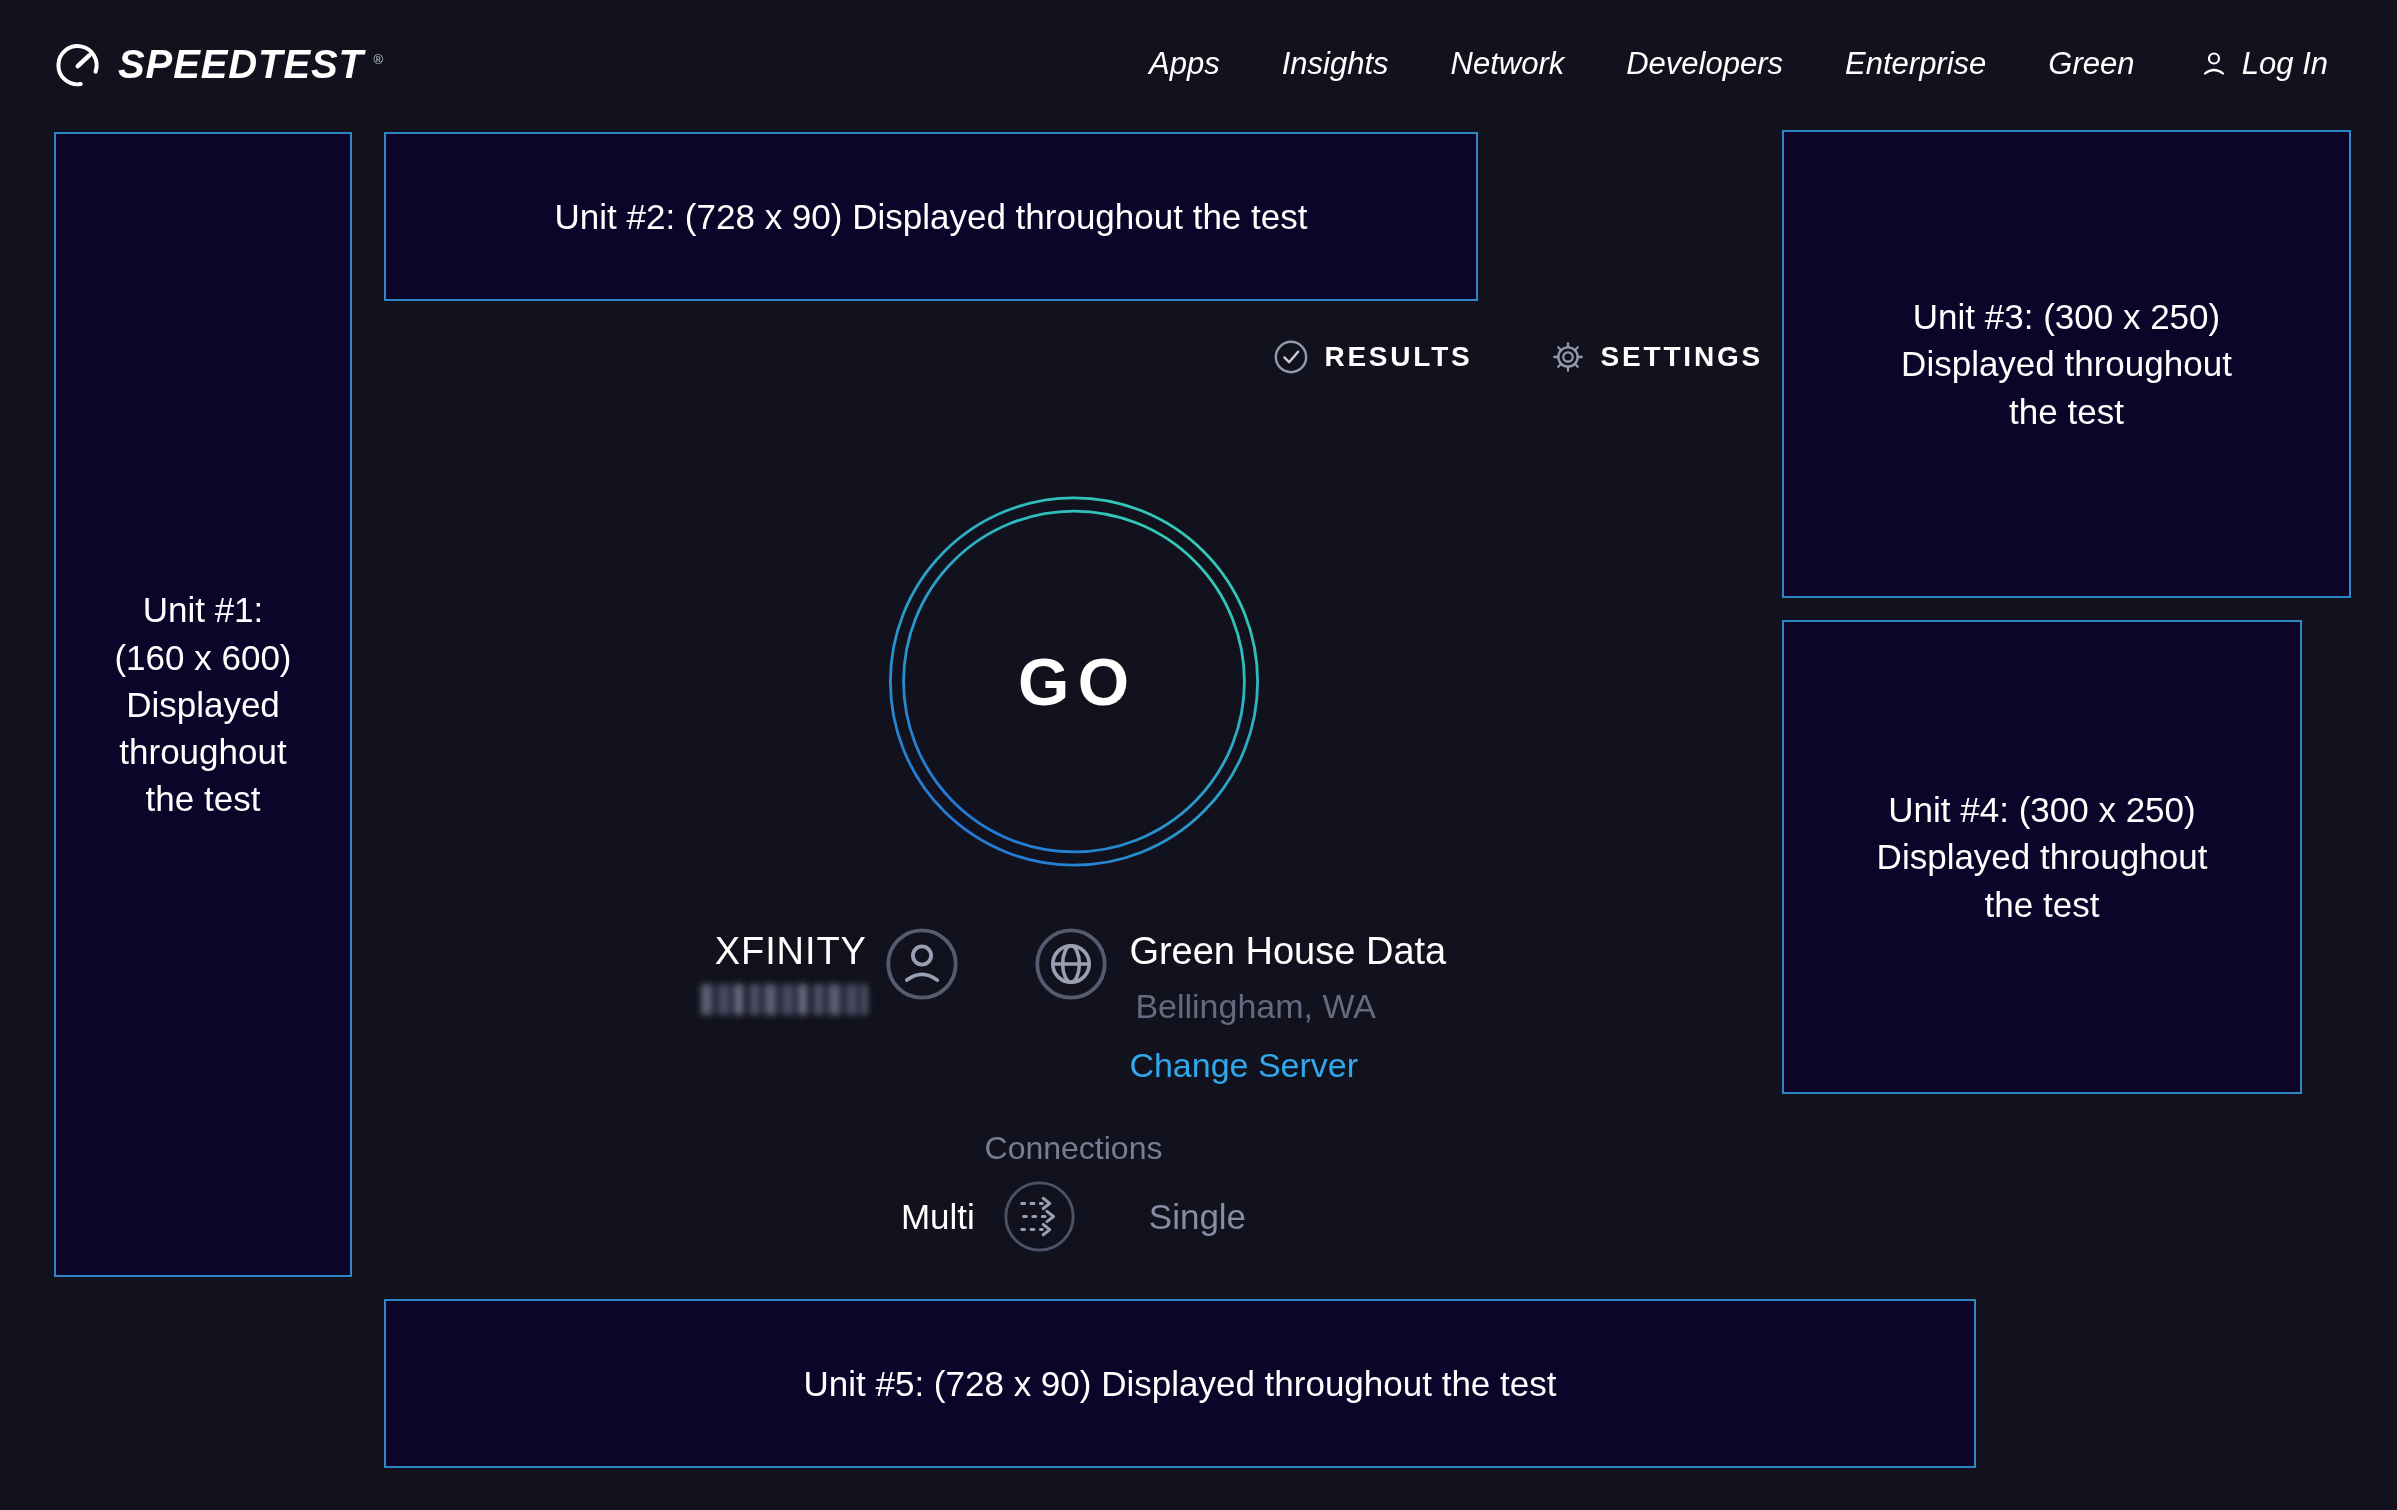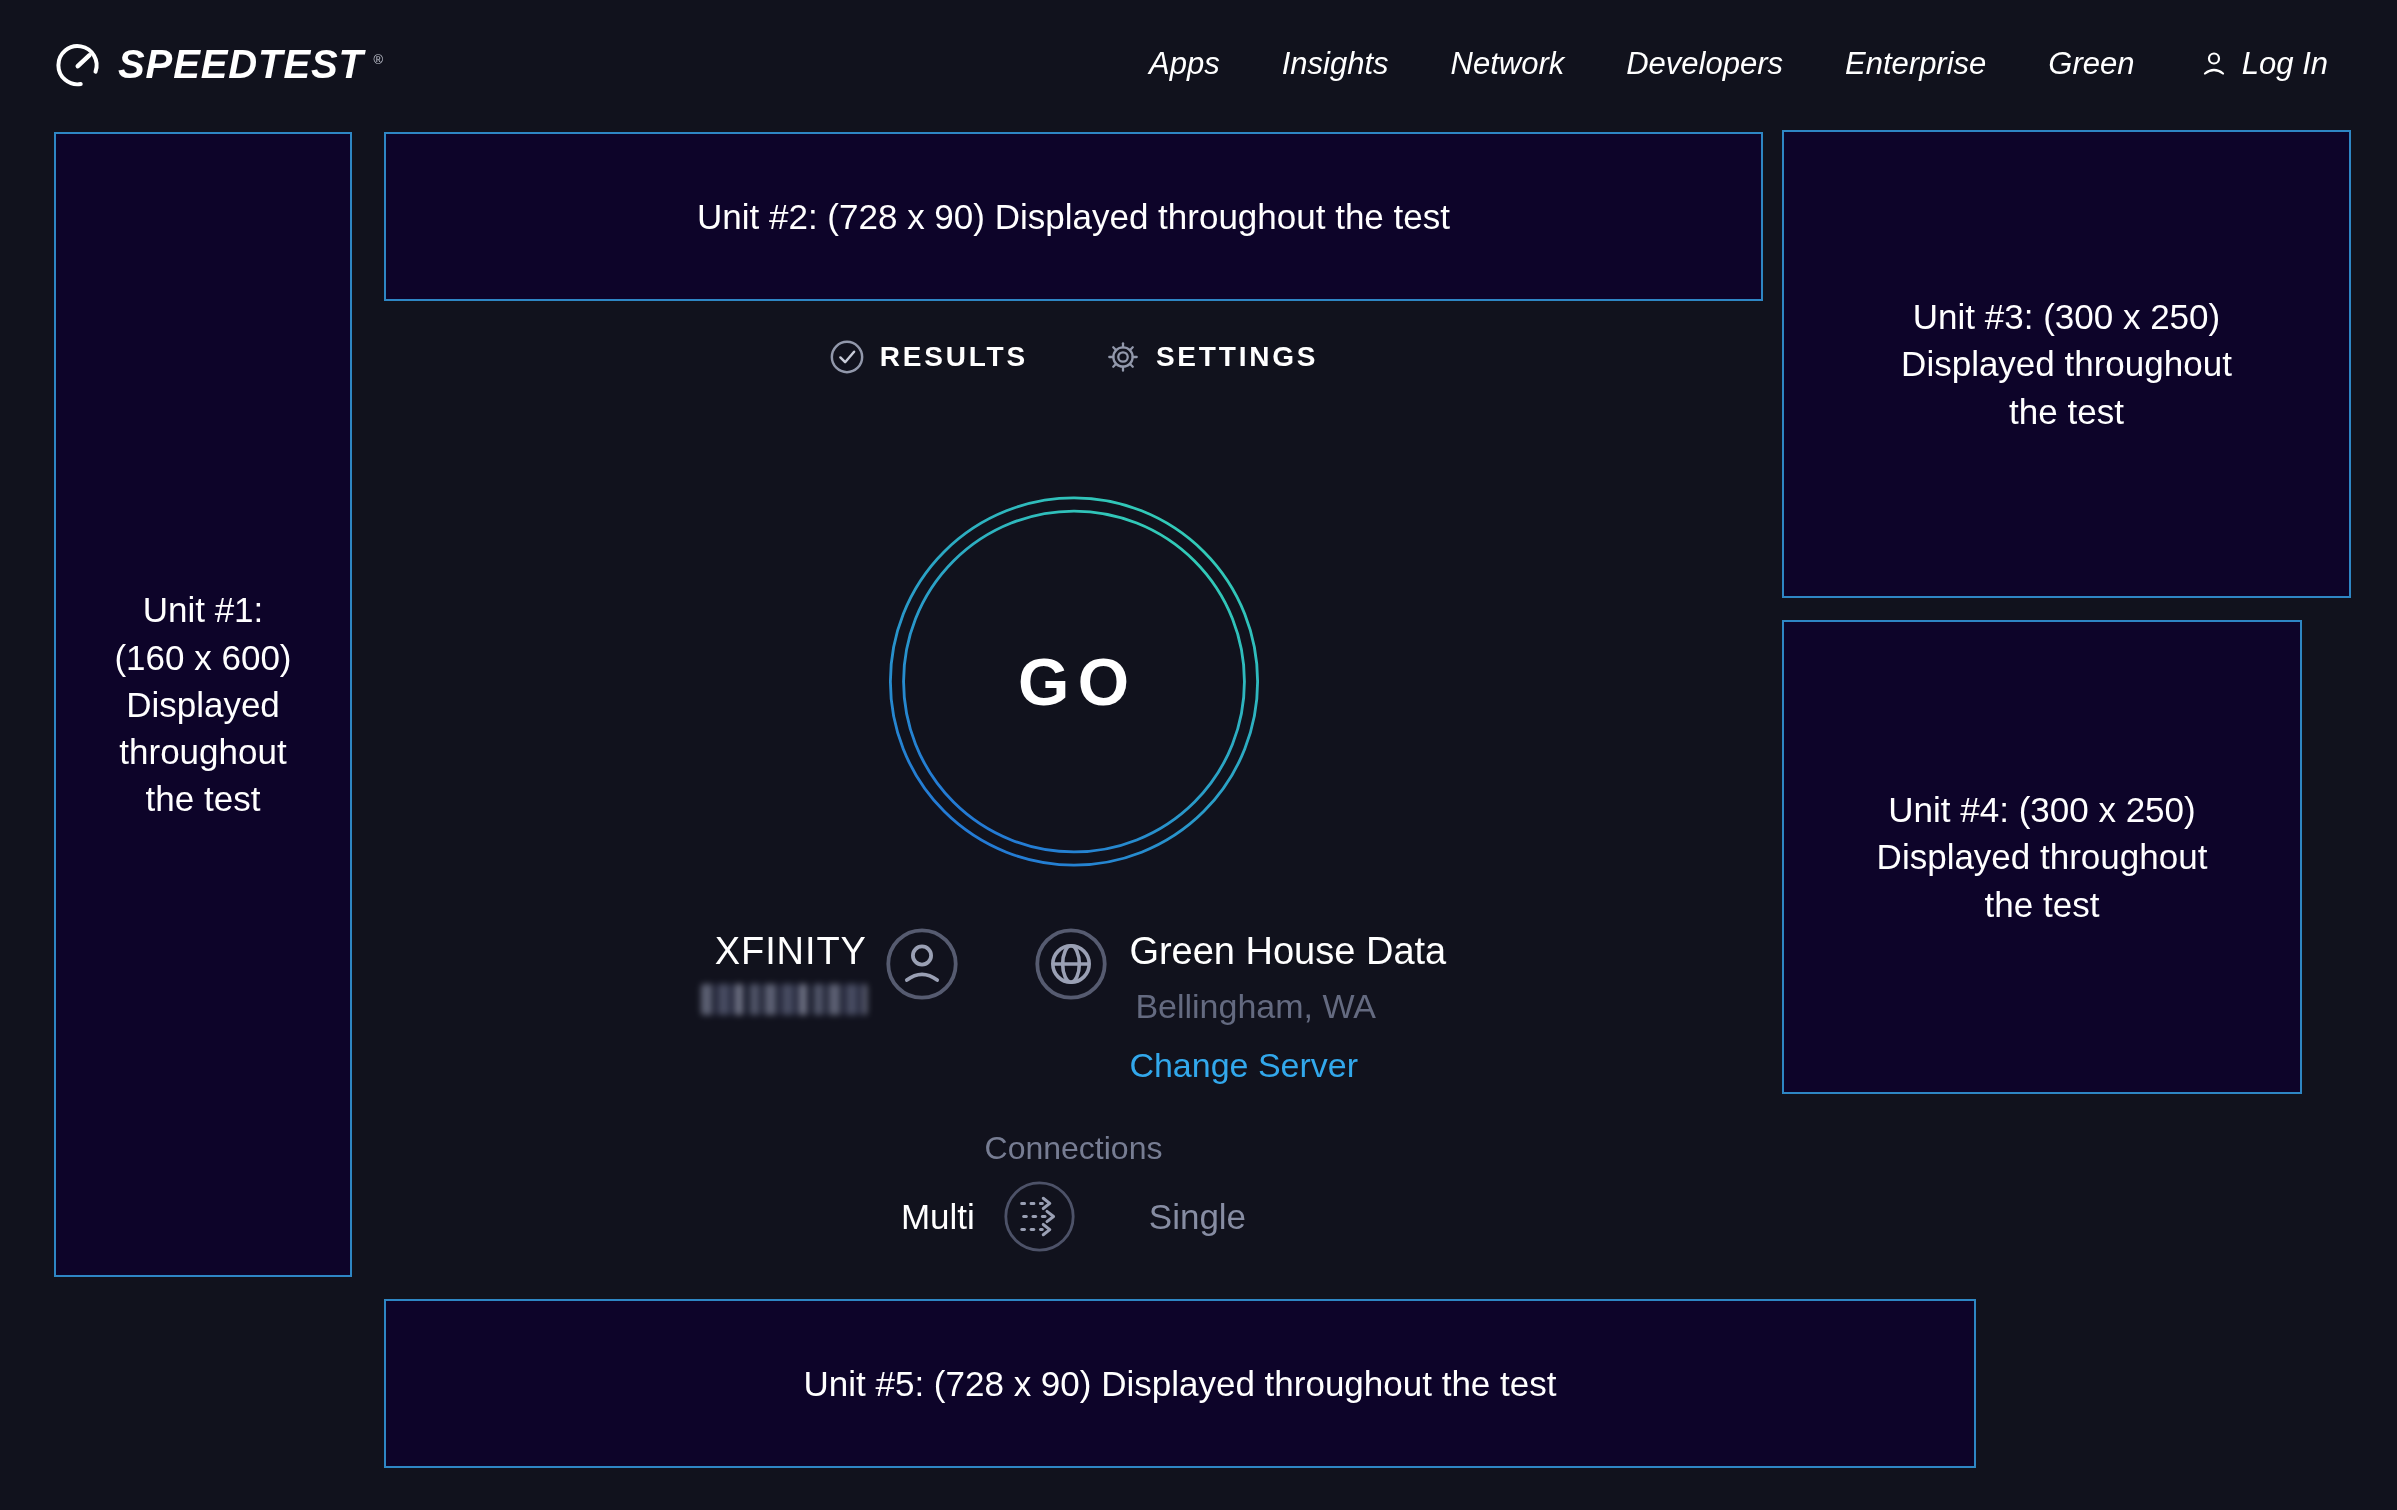--- a/index.html
+++ b/index.html
@@ -21,30 +21,30 @@
   .nav{display:flex;align-items:center;gap:62px;}
   .nav-item{font-size:31px;color:#ffffff;white-space:nowrap;}
   .login{display:flex;align-items:center;gap:11.3px;}
   .login svg{width:34px;height:34px;display:block;}
 
   
   .ad{position:absolute;background:#0d0429;border:2.8px solid #2e86c4;
     box-sizing:border-box;display:flex;align-items:center;justify-content:center;}
   .ad-text{font-size:35px;line-height:1.35;color:#ffffff;text-align:center;white-space:pre-line;}
   #ad1{left:54px;  top:132px; width:298px;  height:1145px;}
-  #ad2{left:384px; top:132px; width:1379px; height:169px;}
+  #ad2{left:384px; top:132px; width:1094px; height:169px;}
   #ad3{left:1782px;top:130px; width:569px;  height:468px;}
   #ad4{left:1782px;top:620px; width:520px;  height:474px;}
   #ad5{left:384px; top:1299px;width:1592px; height:169px;}
 
   
   .main{position:absolute;left:384px;top:0;width:1379px;height:1510px;}
 
   .tabs{position:absolute;top:339px;left:0;width:100%;
-    display:flex;justify-content:center;align-items:center;gap:77px;}
+    display:flex;justify-content:flex-end;align-items:center;gap:77px;}
   .tab{display:flex;align-items:center;gap:15px;}
   .tab svg{width:36px;height:36px;display:block;}
   .tab-label{font-size:28px;font-weight:700;letter-spacing:2.8px;}
 
   .go-wrap{position:absolute;top:496px;left:50%;transform:translateX(-50%);
     width:371px;height:371px;border-radius:50%;}
   .go-wrap svg{position:absolute;inset:0;}
   .go-label{position:absolute;inset:0;display:flex;align-items:center;justify-content:center;
     font-size:66px;font-weight:600;letter-spacing:8.5px;padding-left:8.5px;box-sizing:border-box;}
 

